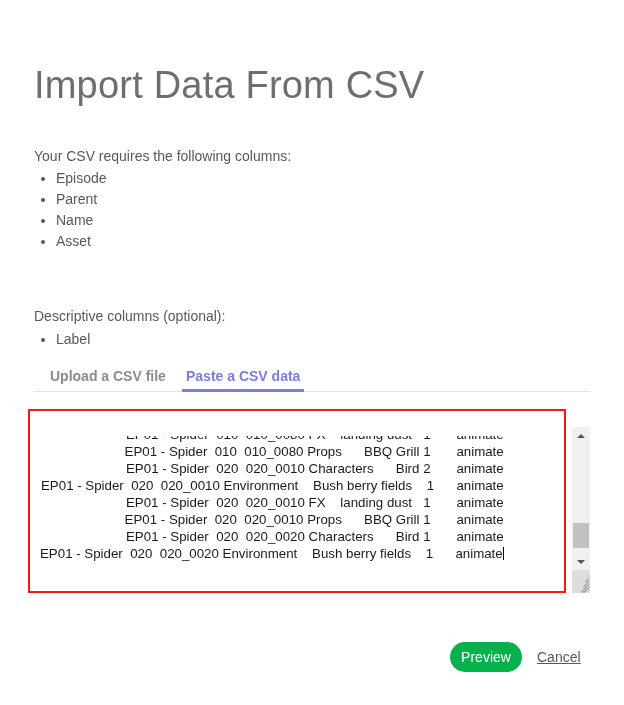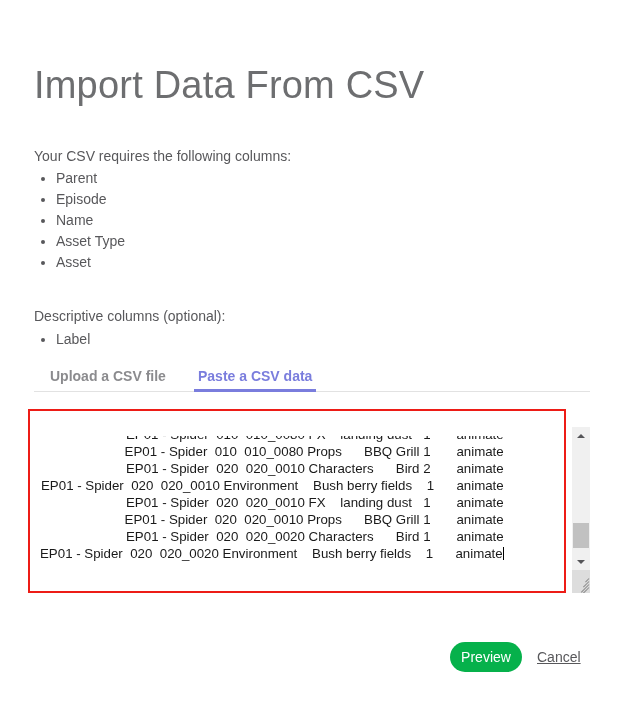--- a/index.html
+++ b/index.html
@@ -96,21 +96,20 @@
     color: #8b8b8e;
     font-weight: 700;
   }
   .tab-paste {
     left: 148px;
     color: #7a7ddd;
     font-weight: bold;
     border-bottom: 3px solid #7a7ddd;
     box-sizing: border-box;
     padding: 0 4px 12px 4px;
-    margin-left: 12px;
   }
 
   
   .paste-box {
     position: absolute;
     left: 28px;
     top: 409px;
     width: 538px;
     height: 184px;
     border: 2px solid #ed1c16;
@@ -254,30 +253,27 @@
 </style>
 </head>
 <body>
 
 <h1 class="page-title">Import Data From CSV</h1>
 
 <div class="intro">Your CSV requires the following columns:</div>
 
 <ul class="col-list req-list">
   <li>
+    <span>Episode</span>
+  </li>
+  <li>
     <span>Parent</span>
   </li>
   <li>
-    <span>Episode</span>
-  </li>
-  <li>
     <span>Name</span>
-  </li>
-  <li>
-    <span>Asset Type</span>
   </li>
   <li>
     <span>Asset</span>
   </li>
 </ul>
 
 <div class="optional-head">Descriptive columns (optional):</div>
 
 <ul class="col-list opt-list">
   <li>

